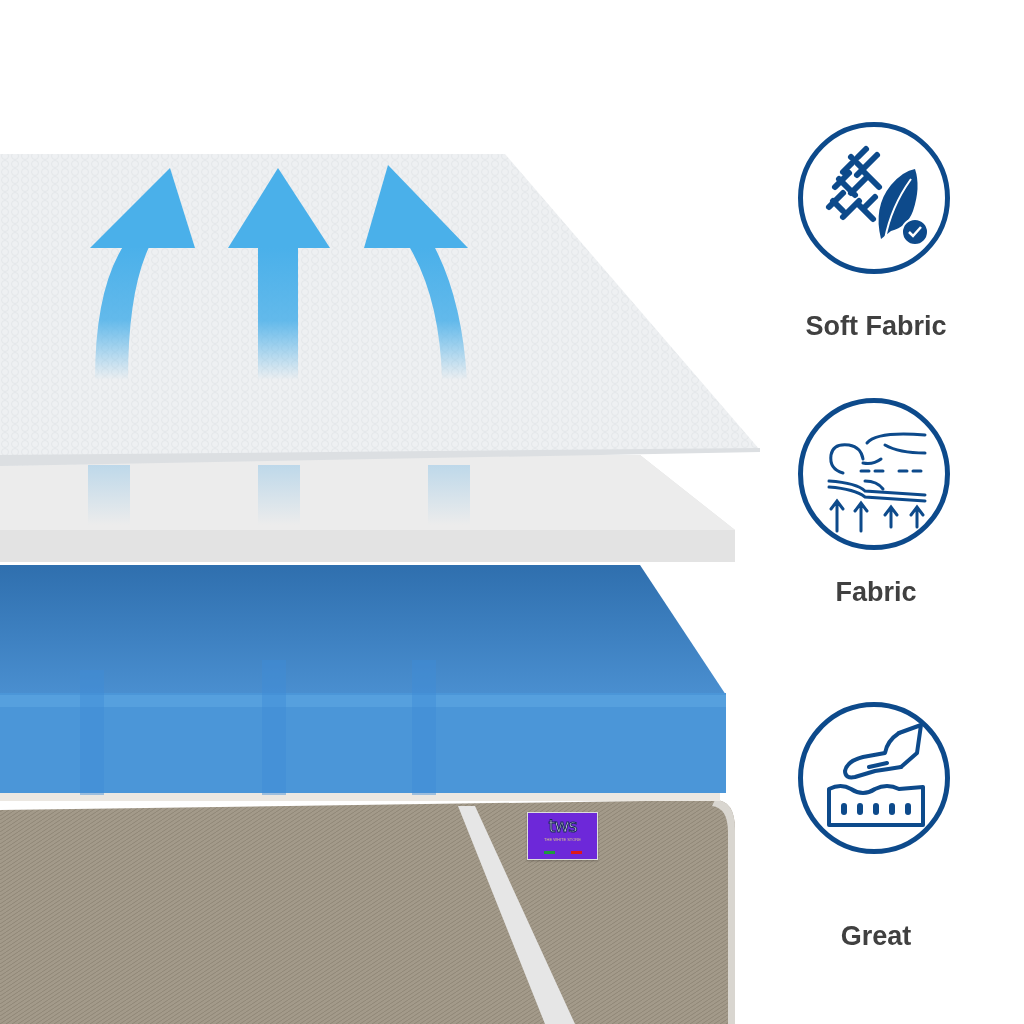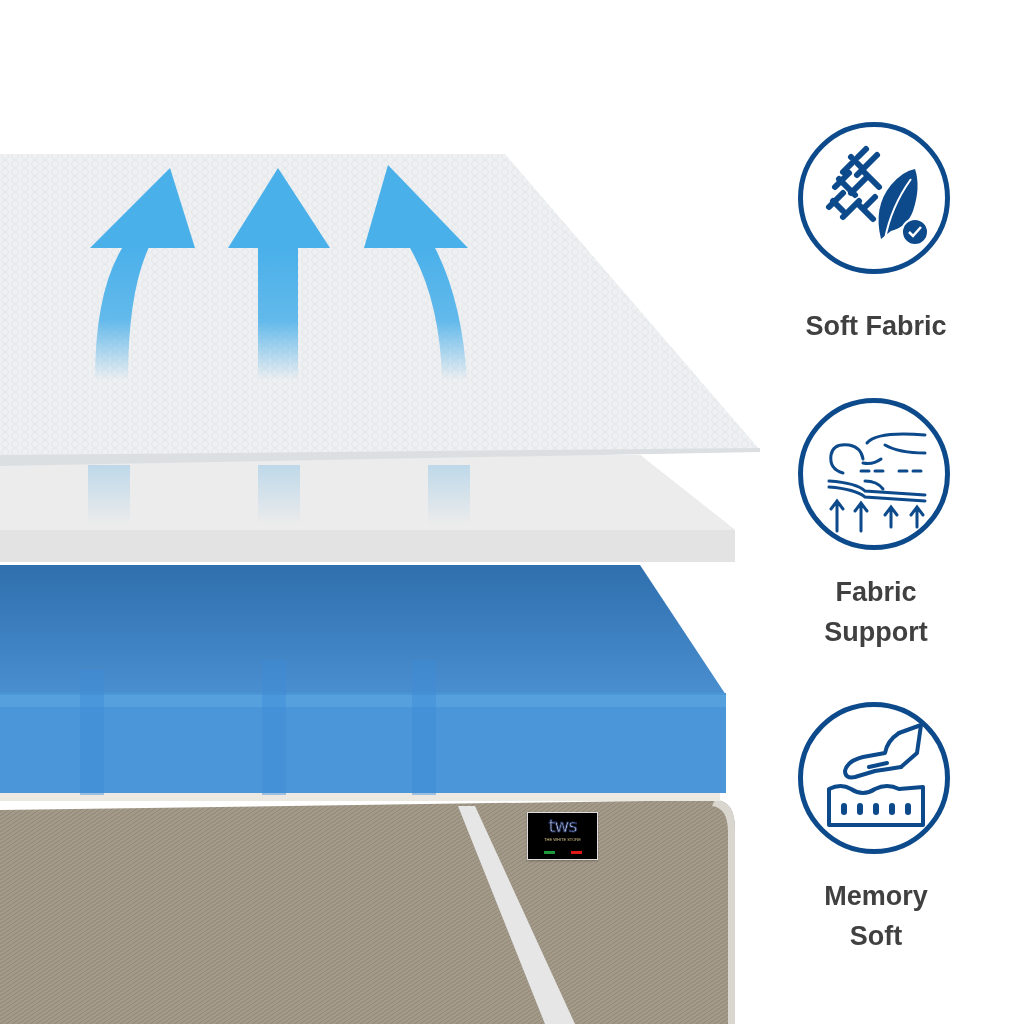--- a/index.html
+++ b/index.html
@@ -2,21 +2,21 @@
 <html><head>
 <meta charset="utf-8">
 <style>
   html, body { margin:0; padding:0; }
   body { width:1024px; height:1024px; background:#ffffff; position:relative; overflow:hidden; font-family:"Liberation Sans", sans-serif; }
   .scene { position:absolute; left:0; top:0; width:780px; height:1024px; }
   .feature { position:absolute; left:790px; width:180px; text-align:center; }
   .badge { position:absolute; left:8px; width:152px; height:152px; border-radius:50%; border:5px solid #0d4a8b; box-sizing:border-box; background:#fff; }
   .badge svg { position:absolute; left:0; top:0; width:142px; height:142px; }
   .feature-label { position:absolute; left:0; width:172px; font-weight:bold; font-size:27px; color:#404040; line-height:40px; text-align:center; }
-  .tag { position:absolute; left:527px; top:812px; width:69px; height:46px; background:#000000; border:1px solid #ddd; box-shadow:0 1px 2px rgba(0,0,0,.25); }
+  .tag { position:absolute; left:527px; top:812px; width:69px; height:46px; background:#6d28d9; border:1px solid #ddd; box-shadow:0 1px 2px rgba(0,0,0,.25); }
   .tag-logo { position:absolute; left:0; top:2px; width:69px; text-align:center; font-family:"DejaVu Sans", sans-serif; font-size:18px; color:#fff; -webkit-text-stroke:1px #1a2a5a; letter-spacing:-1px; }
   .tag-sub { position:absolute; left:0; top:24px; width:69px; text-align:center; font-size:4px; color:#d8c78a; }
   .tag-green { position:absolute; left:16px; top:38px; width:11px; height:3px; background:#1e9a3c; }
   .tag-red { position:absolute; left:43px; top:38px; width:11px; height:3px; background:#e01818; }
 </style>
 </head>
 <body>
 
 <div class="scene">
   <svg width="780" height="1024" viewBox="0 0 780 1024">
@@ -133,36 +133,34 @@
         <path d="M26 78 Q54 80 62 88 L122 92"></path>
         <path d="M26 84 Q52 86 62 94 L122 98"></path>
         <path d="M34 128 L34 100 M28 106 L34 98 L40 106"></path>
         <path d="M58 128 L58 102 M52 108 L58 100 L64 108"></path>
         <path d="M88 124 L88 106 M82 112 L88 104 L94 112"></path>
         <path d="M114 124 L114 106 M108 112 L114 104 L120 112"></path>
       </g>
     </svg>
   </div>
   <div class="feature-label" style="top:174px;">Fabric</div>
-  <div class="feature-label" style="top:214px;">Support</div>
 </div>
 
 <div class="feature" style="top:702px;height:260px;">
   <div class="badge" style="top:0;">
     <svg viewBox="0 0 142 142">
       <g stroke="#0d4a8b" stroke-width="4" fill="none" stroke-linejoin="round" stroke-linecap="round">
         <path d="M96 26 L118 18 L114 46 L98 60"></path>
         <path d="M96 26 Q84 34 82 46 L60 50 Q44 54 42 64 Q42 72 52 70 L72 64 Q86 62 98 60"></path>
         <path d="M66 60 L84 56"></path>
         <path d="M26 82 Q38 76 48 82 Q60 90 72 82 Q84 76 96 82 L120 80 L120 118 L26 118 Z"></path>
       </g>
       <g fill="#0d4a8b">
         <rect x="38" y="96" width="6" height="12" rx="3"></rect>
         <rect x="54" y="96" width="6" height="12" rx="3"></rect>
         <rect x="70" y="96" width="6" height="12" rx="3"></rect>
         <rect x="86" y="96" width="6" height="12" rx="3"></rect>
         <rect x="102" y="96" width="6" height="12" rx="3"></rect>
       </g>
     </svg>
   </div>
-  <div class="feature-label" style="top:174px;">Memory</div>
-  <div class="feature-label" style="top:214px;">Soft</div>
+  <div class="feature-label" style="top:214px;">Great</div>
 </div>
 
 </body></html>

